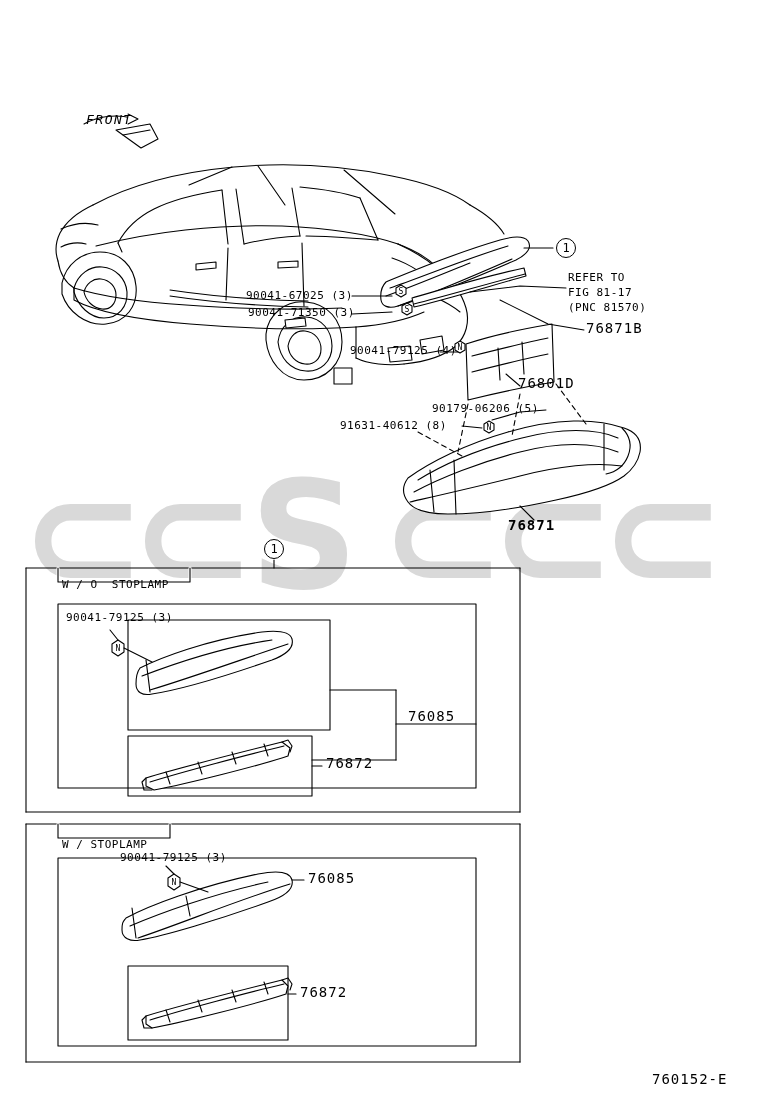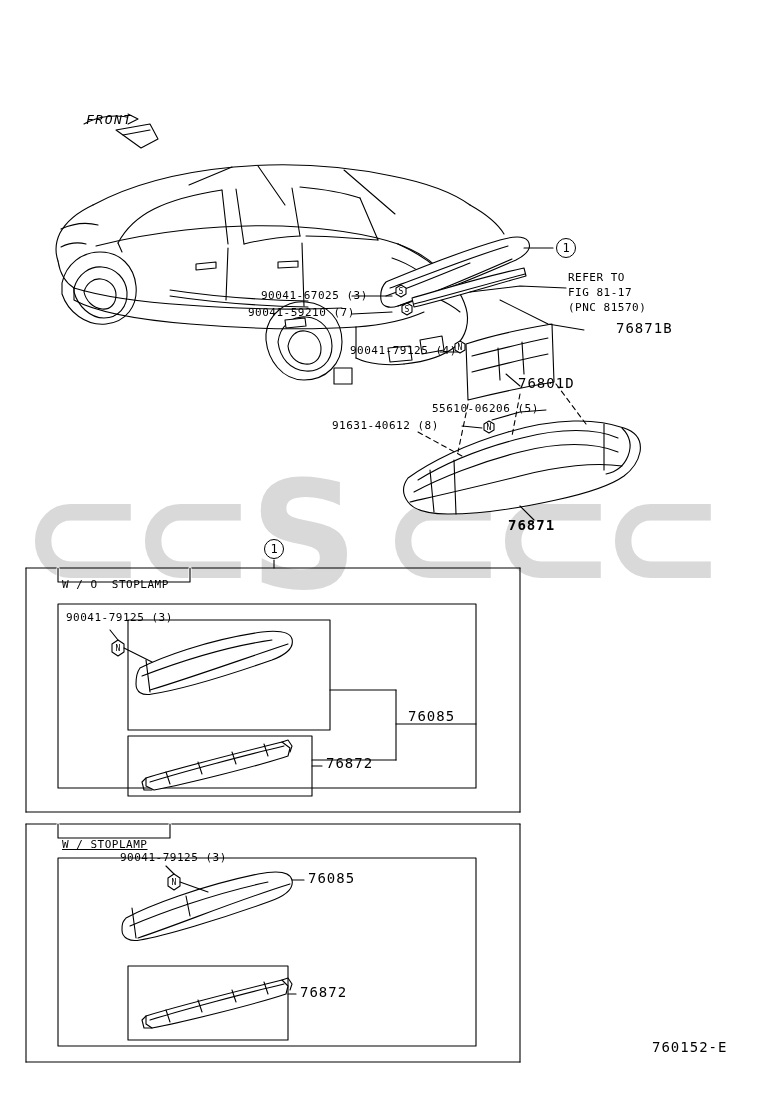--- a/index.html
+++ b/index.html
@@ -298,39 +298,39 @@
       <text x="118" y="651">N</text>
       <text x="174" y="885">N</text>
     </g>
   </svg>
 
   <div class="lbl front" style="left:86px; top:112px;text-align:center;">FRONT</div>
 
   <div class="circnum" style="left:556px; top:238px;">1</div>
   <div class="circnum" style="left:264px; top:539px;">1</div>
 
-  <div class="lbl" style="left:261px; top:288px;">90041-67025 (3)</div>
-  <div class="lbl" style="left:248px; top:305px;">90041-59210 (7)</div>
+  <div class="lbl" style="left:246px; top:288px;">90041-67025 (3)</div>
+  <div class="lbl" style="left:248px; top:305px;">90041-71350 (3)</div>
   <div class="lbl" style="left:310px; top:343px;margin-left:40px;">90041-79125 (4)</div>
-  <div class="lbl" style="left:432px; top:401px;">55610-06206 (5)</div>
-  <div class="lbl" style="left:332px; top:418px;">91631-40612 (8)</div>
+  <div class="lbl" style="left:432px; top:401px;">90179-06206 (5)</div>
+  <div class="lbl" style="left:340px; top:418px;">91631-40612 (8)</div>
 
   <div class="lbl" style="left:568px; top:270px;">REFER TO</div>
   <div class="lbl" style="left:568px; top:285px;">FIG 81-17</div>
   <div class="lbl" style="left:568px; top:300px;">(PNC 81570)</div>
 
-  <div class="lbl code" style="left:616px; top:321px;text-align:right;">76871B</div>
+  <div class="lbl code" style="left:586px; top:321px;text-align:right;">76871B</div>
   <div class="lbl code" style="left:518px; top:376px;">76801D</div>
   <div class="lbl code" style="left:508px; top:518px;font-weight:bold;">76871</div>
 
   <div class="lbl" style="left:62px; top:577px;">W / O  STOPLAMP</div>
   <div class="lbl" style="left:66px; top:610px;">90041-79125 (3)</div>
   <div class="lbl code" style="left:408px; top:709px;">76085</div>
   <div class="lbl code" style="left:326px; top:756px;">76872</div>
 
-  <div class="lbl" style="left:62px; top:837px;text-decoration:underline;">W / STOPLAMP</div>
+  <div class="lbl" style="left:62px; top:837px;">W / STOPLAMP</div>
   <div class="lbl" style="left:120px; top:850px;">90041-79125 (3)</div>
   <div class="lbl code" style="left:308px; top:871px;">76085</div>
   <div class="lbl code" style="left:300px; top:985px;">76872</div>
 
-  <div class="lbl code" style="left:652px; top:1040px;">760152-E</div>
+  <div class="lbl code" style="left:652px; top:1072px;">760152-E</div>
 
 </div>
 
 </body></html>

